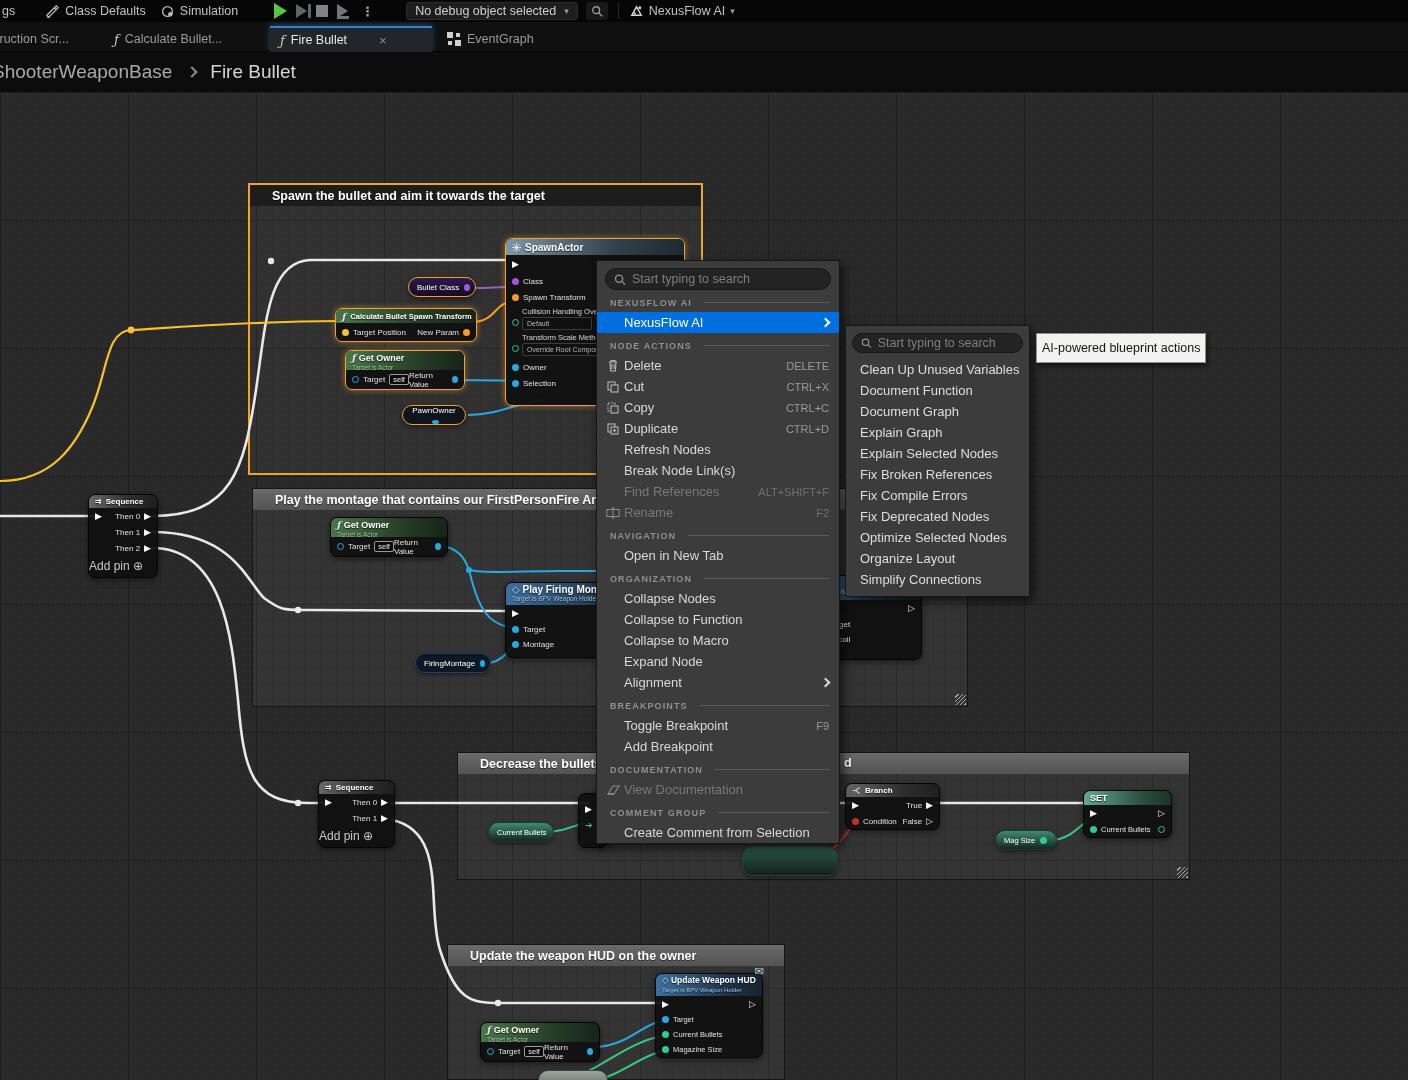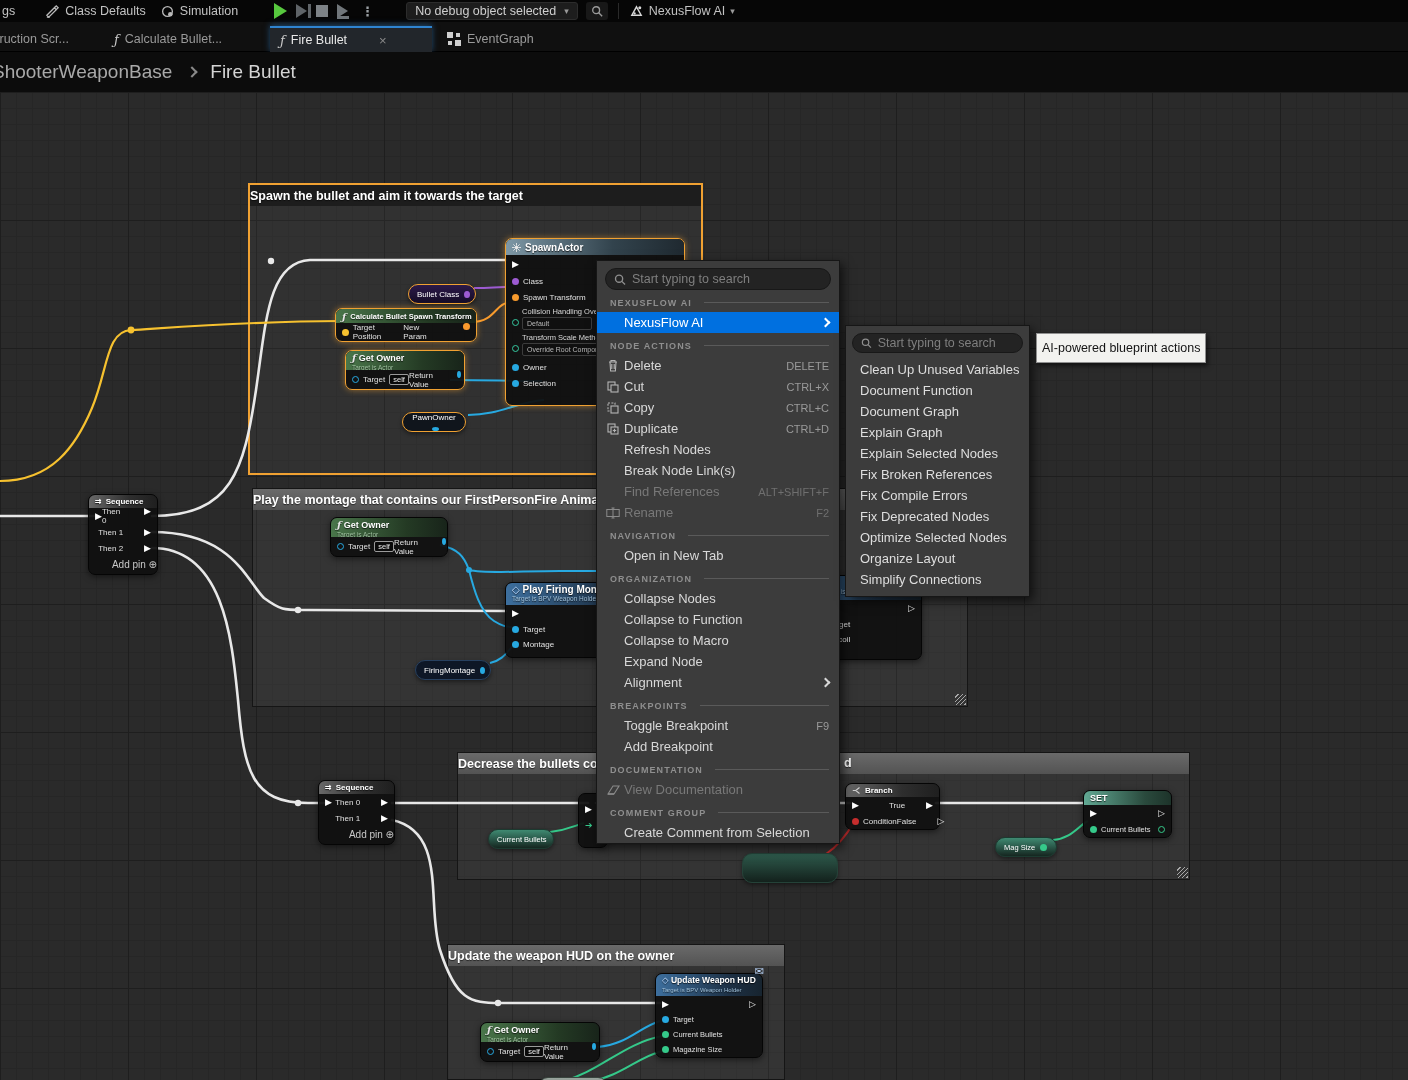--- a/index.html
+++ b/index.html
@@ -49,21 +49,21 @@
     background-image:
       linear-gradient(#1e1e1e 1px, transparent 1px),
       linear-gradient(90deg,#1e1e1e 1px, transparent 1px),
       linear-gradient(#262626 1px, transparent 1px),
       linear-gradient(90deg,#262626 1px, transparent 1px);
     background-size:128px 128px,128px 128px,16px 16px,16px 16px; }
   #wires { position:absolute; left:0; top:-92px; width:1408px; height:1080px; z-index:5; pointer-events:none; }
 
   .comment { position:absolute; border:1px solid #151515; background:rgba(150,150,150,0.10); z-index:1; }
   .comment .chead { height:21px; background:linear-gradient(#6a6a6a,#535353); display:flex; align-items:center;
-    padding:0 0; color:#fff; font-weight:bold; font-size:12.5px; white-space:nowrap; overflow:hidden;
+    padding:0 22px; color:#fff; font-weight:bold; font-size:12.5px; white-space:nowrap; overflow:hidden;
     text-shadow:0 1px 1px rgba(0,0,0,.6); }
   .comment.selected { border:2px solid #f0a132; background:rgba(120,120,120,0.10); }
   .comment.selected .chead { background:#1d1d1d; }
   .rhandle { position:absolute; right:1px; bottom:1px; width:11px; height:11px; opacity:.75;
     background:repeating-linear-gradient(135deg, transparent 0 2px, #cfcfcf 2px 3px); cursor:nwse-resize; }
 
   .node { position:absolute; background:rgba(16,16,16,0.94); border:1px solid #050505; border-radius:7px;
     z-index:10; box-shadow:0 2px 6px rgba(0,0,0,.5); color:#ddd; }
   .node.selected { border:1.5px solid #f0a132; box-shadow:0 0 6px rgba(240,161,50,.55); }
   .nhead { border-radius:6px 6px 0 0; padding:1px 6px; font-weight:bold; color:#fff; font-size:10px;
@@ -77,33 +77,33 @@
   .nh-steel { background:linear-gradient(90deg,#7e98a6,#32434d 60%,#1f2930); }
   .nh-gray { background:linear-gradient(90deg,#686868,#2e2e2e 60%,#1f1f1f); }
   .nh-teal { background:linear-gradient(90deg,#61a893,#2a4a3d 70%,#1d332a); }
   .nhead2 { display:block; padding:0 6px; }
   .nhead2 .t1 { display:block; line-height:11px; padding-top:1px; }
   .nhead2 .sub { display:block; line-height:8px; padding-bottom:2px; }
   .fxg { font-style:italic; font-family:"DejaVu Serif",serif; font-size:10px; color:#e8e8e8; }
 
   .prow { display:flex; align-items:center; justify-content:space-between; padding:0 6px; height:16px; font-size:8px; color:#e0e0e0; }
   .pl { display:flex; align-items:center; gap:4px; }
-  .pr { display:flex; gap:21px; margin-left:auto; }
+  .pr { display:flex; align-items:center; gap:4px; margin-left:auto; }
   .dot { width:7px; height:7px; border-radius:50%; display:inline-block; }
   .odot { width:7px; height:7px; border-radius:50%; display:inline-block; border:1.5px solid; background:transparent; }
   .exec { color:#fff; font-size:9px; line-height:9px; }
   .exec-o { color:#e8e8e8; font-size:9px; line-height:9px; }
   .selfbox { border:1px solid #9a9a9a; background:#0a0a0a; color:#e8e8e8; font-size:7.5px; padding:0 3px; border-radius:2px; }
   .enum { background:#101010; border:1px solid #3c3c3c; border-radius:2px; color:#b8b8b8; font-size:7px;
     height:13px; line-height:12px; padding:0 4px; margin:1px 0 3px 16px; white-space:nowrap; overflow:hidden; }
   .plabel { font-size:7.5px; color:#d8d8d8; padding-left:16px; margin-top:2px; }
-  .addpin { text-align:right; color:#c8c8c8; font-size:10px; padding:3px 0 4px; }
+  .addpin { text-align:left; color:#c8c8c8; font-size:12px; padding:3px 0 4px; }
   .pill { position:absolute; height:20px; border-radius:10px; display:flex; align-items:center; z-index:10;
     font-size:8px; color:#fff; padding:0 8px; gap:5px; background:#10151c; border:1px solid #2a2a2a;
-    box-shadow:0 2px 4px rgba(0,0,0,.45); white-space:nowrap;margin-top:7px; }
+    box-shadow:0 2px 4px rgba(0,0,0,.45); white-space:nowrap; }
   .pill.selected { border:1.5px solid #f0a132; }
   .pill .dot { margin-right:-3px; }
 
   
   .menu { position:absolute; background:#3c3c3c; border:1px solid #161616; box-shadow:3px 4px 10px rgba(0,0,0,.65);
     z-index:100; color:#d8d8d8; font-size:13px; }
   .searchrow { display:flex; align-items:center; margin:7px 8px 5px; background:#232323; border:1px solid #181818;
     border-radius:11px; height:22px; padding:0 8px; gap:6px; }
   .searchrow input { background:transparent; border:none; outline:none; color:#d0d0d0; font-size:12.5px; width:100%;
     font-family:"Liberation Sans","DejaVu Sans",sans-serif; }

